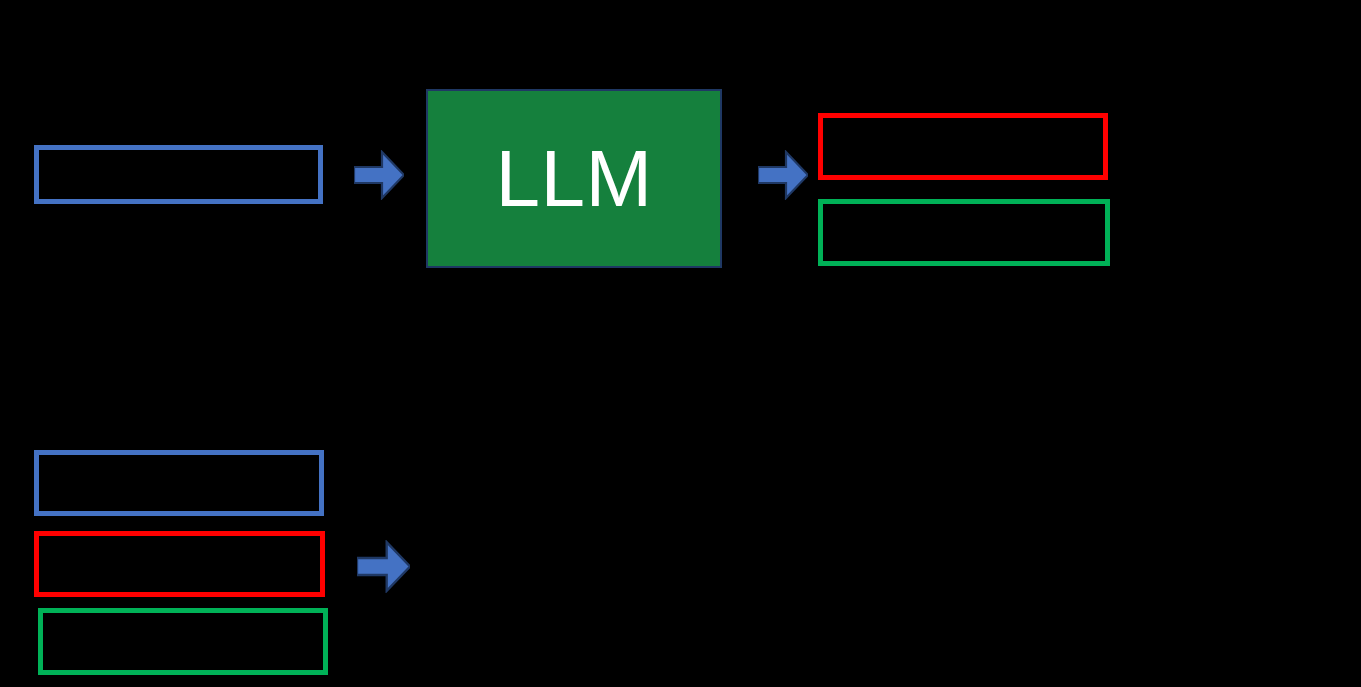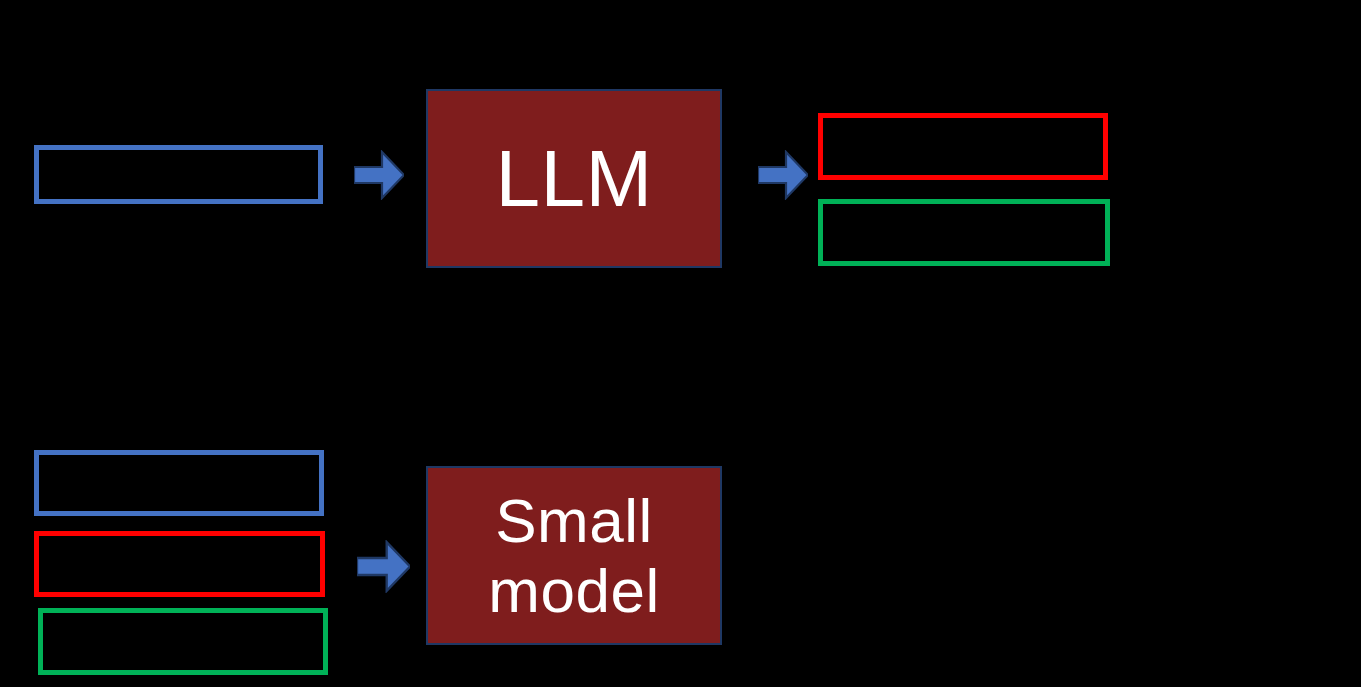--- a/index.html
+++ b/index.html
@@ -26,21 +26,21 @@
   .outline-blue {
     border: 5px solid #4472C4;
   }
   .outline-red {
     border: 5px solid #FF0000;
   }
   .outline-green {
     border: 5px solid #00B157;
   }
   .filled-blue {
-    background: #7f1d1d;
+    background: #15803d;
     border: 2px solid #1F3864;
     display: flex;
     align-items: center;
     justify-content: center;
     text-align: center;
     color: #FFFFFF;
     line-height: 1.12;
     font-weight: 400;
     letter-spacing: 0.5px;
   }
@@ -105,18 +105,14 @@
   <div class="box outline-green" style="left:38px; top:608px; width:290px; height:67px;">
     <span></span>
   </div>
 
   <div class="arrow" style="left:357px; top:540px; width:53px; height:53px;">
     <svg viewBox="0 0 50 50" preserveAspectRatio="none">
       <polygon points="0,17 28,17 28,2 50,25 28,48 28,33 0,33" fill="#4472C4" stroke="#1F3864" stroke-width="2.2" stroke-linejoin="miter"></polygon>
     </svg>
   </div>
 
-  <div class="box filled-blue label-small-model" style="left:426px; top:466px; width:296px; height:179px;">
-    <span>Small
-model</span>
-  </div>
 
 </div>
 
 </body></html>

